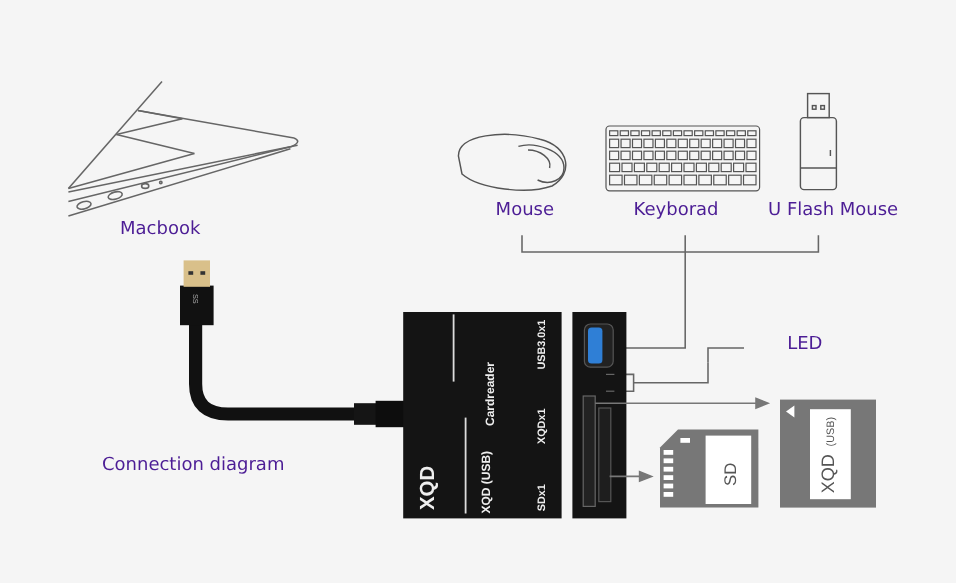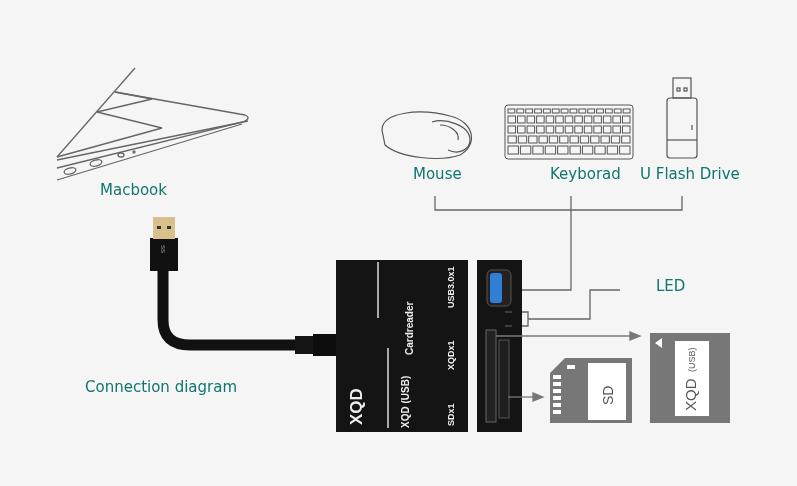--- a/index.html
+++ b/index.html
@@ -1,17 +1,17 @@
 <!DOCTYPE html>
 <html><head>
 <meta charset="utf-8">
 <style>
   html, body { margin: 0; padding: 0; }
   body { width: 797px; height: 486px; background: #f5f5f5; position: relative; overflow: hidden; font-family: "DejaVu Sans", sans-serif; }
-  .label { position: absolute; color: #0f766e; font-size: 15px; white-space: nowrap; }
+  .label { position: absolute; color: #4c1d95; font-size: 15px; white-space: nowrap; }
   svg { position: absolute; left: 0; top: 0; }
   .vtext { position: absolute; color: #eee; font-family: "Liberation Sans", sans-serif; font-weight: bold; transform: rotate(-90deg); transform-origin: left top; white-space: nowrap; }
 </style>
 </head>
 <body>
 
 <svg width="797" height="486" viewBox="0 0 797 486">
 
   <g fill="none" stroke="#666" stroke-width="1.3">
     <line x1="57" y1="157" x2="135" y2="68"></line>
@@ -169,22 +169,22 @@
 
   <g>
     <rect x="650" y="333" width="80" height="90" fill="#777"></rect>
     <polygon points="655,343 662,338 662,348" fill="#fff"></polygon>
     <rect x="675" y="341" width="34" height="75" fill="#fff"></rect>
   </g>
 </svg>
 
 <div class="label" style="left:100px; top:181px;">Macbook</div>
 <div class="label" style="left:413px; top:165px;">Mouse</div>
-<div class="label" style="left:550px; top:165px;text-align:right;">Keyborad</div>
-<div class="label" style="left:640px; top:165px;">U Flash Drive</div>
+<div class="label" style="left:528px; top:165px;text-align:right;">Keyborad</div>
+<div class="label" style="left:640px; top:165px;">U Flash Mouse</div>
 <div class="label" style="left:656px; top:277px;">LED</div>
 <div class="label" style="left:85px; top:378px;">Connection diagram</div>
 
 <div class="vtext" style="left:347px; top:425px; font-size:17px;">XQD</div>
 <div class="vtext" style="left:400px; top:428px; font-size:10px;">XQD (USB)</div>
 <div class="vtext" style="left:404px; top:355px; font-size:10px;">Cardreader</div>
 <div class="vtext" style="left:446px; top:308px; font-size:9px;">USB3.0x1</div>
 <div class="vtext" style="left:446px; top:370px; font-size:9px;">XQDx1</div>
 <div class="vtext" style="left:446px; top:426px; font-size:9px;">SDx1</div>
 

